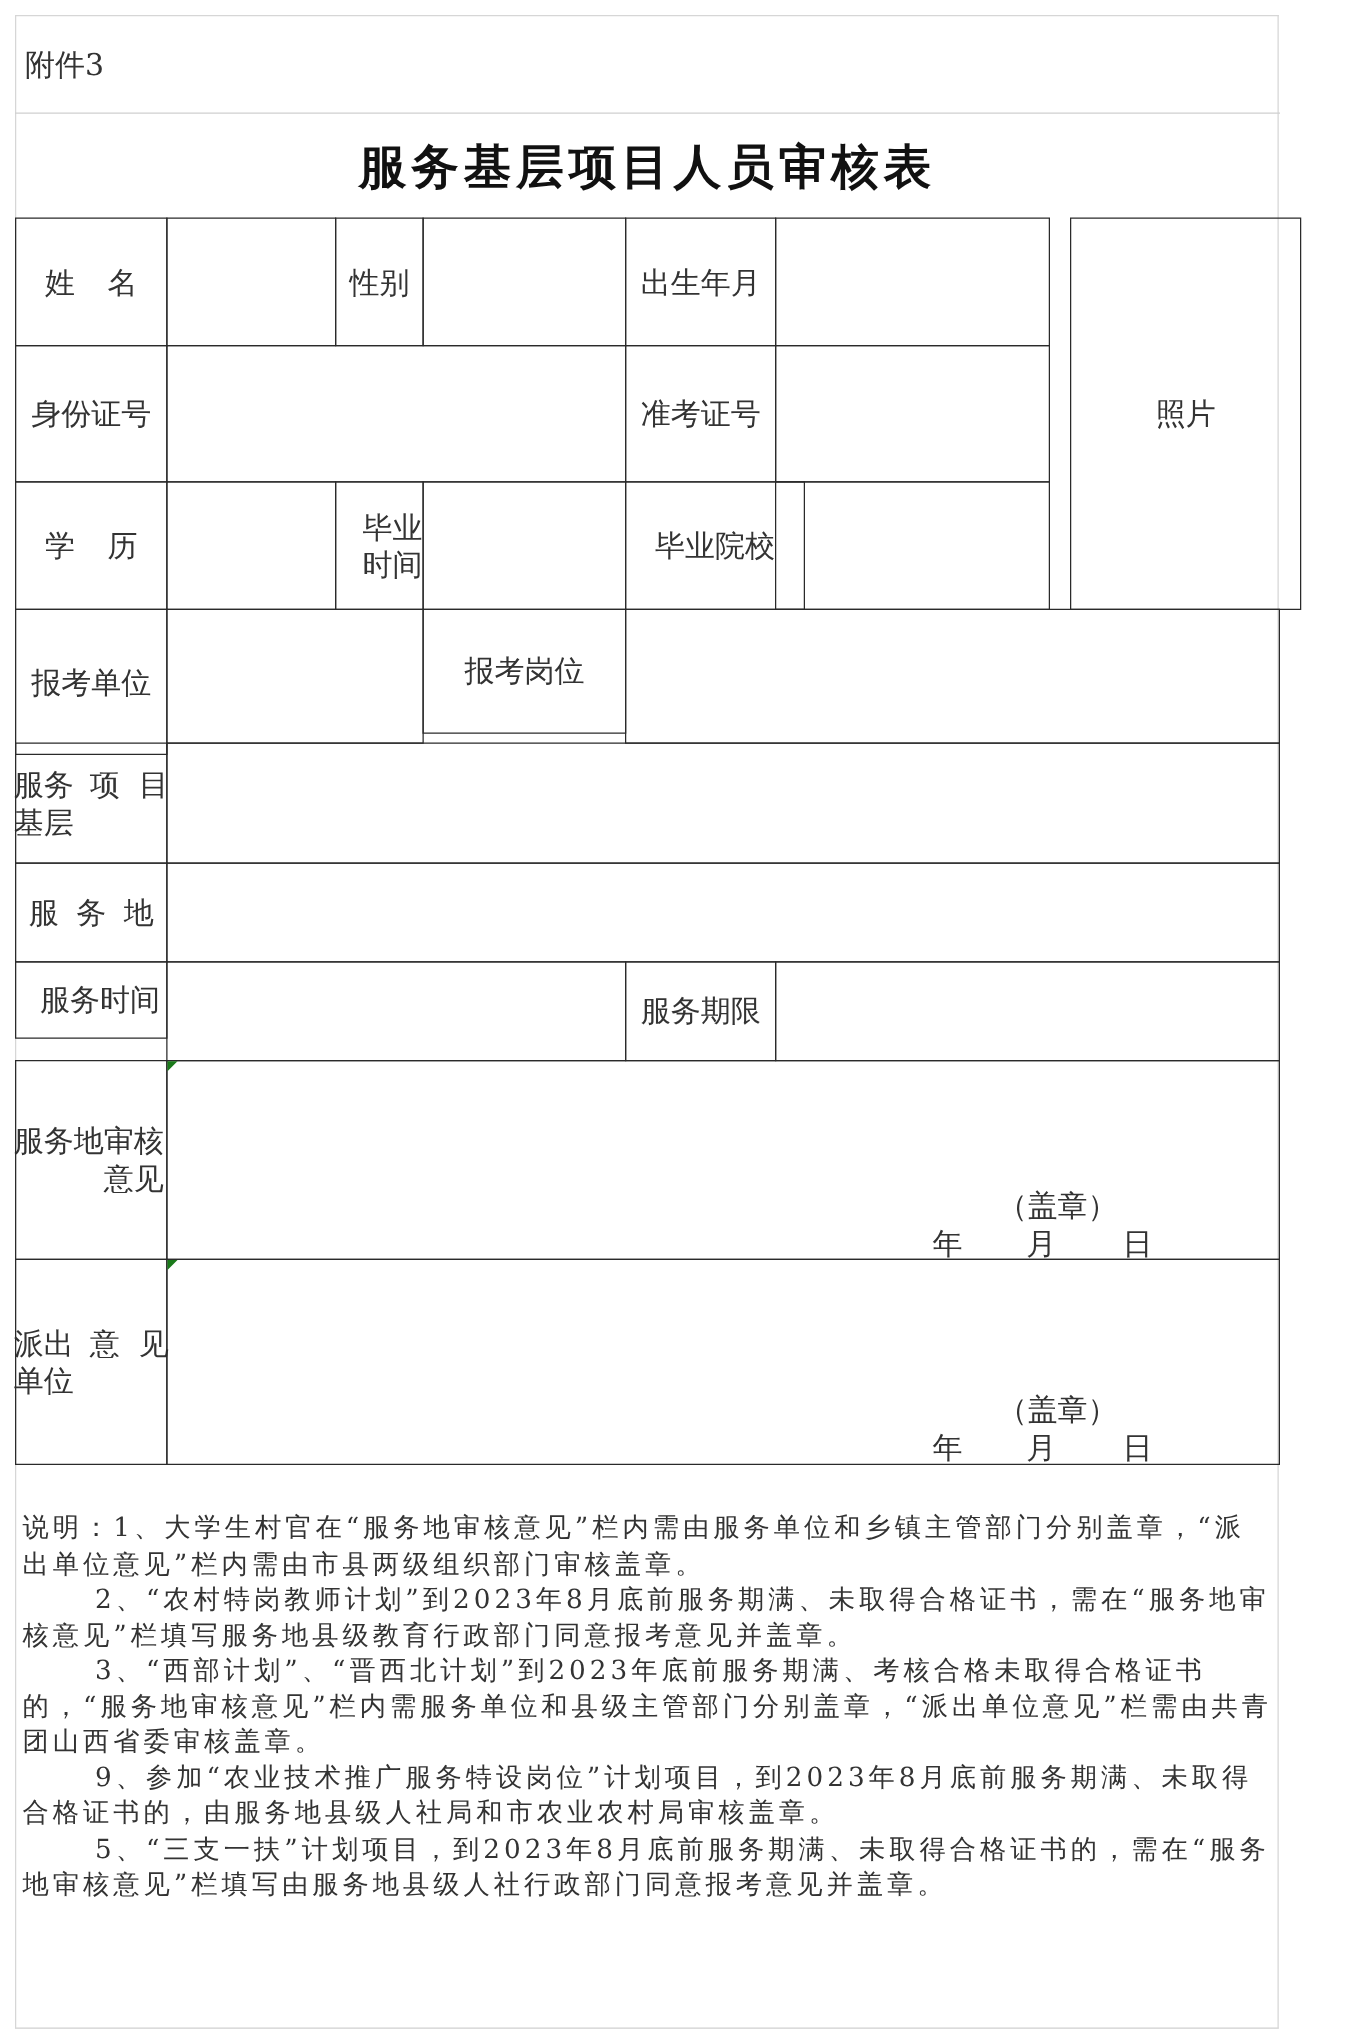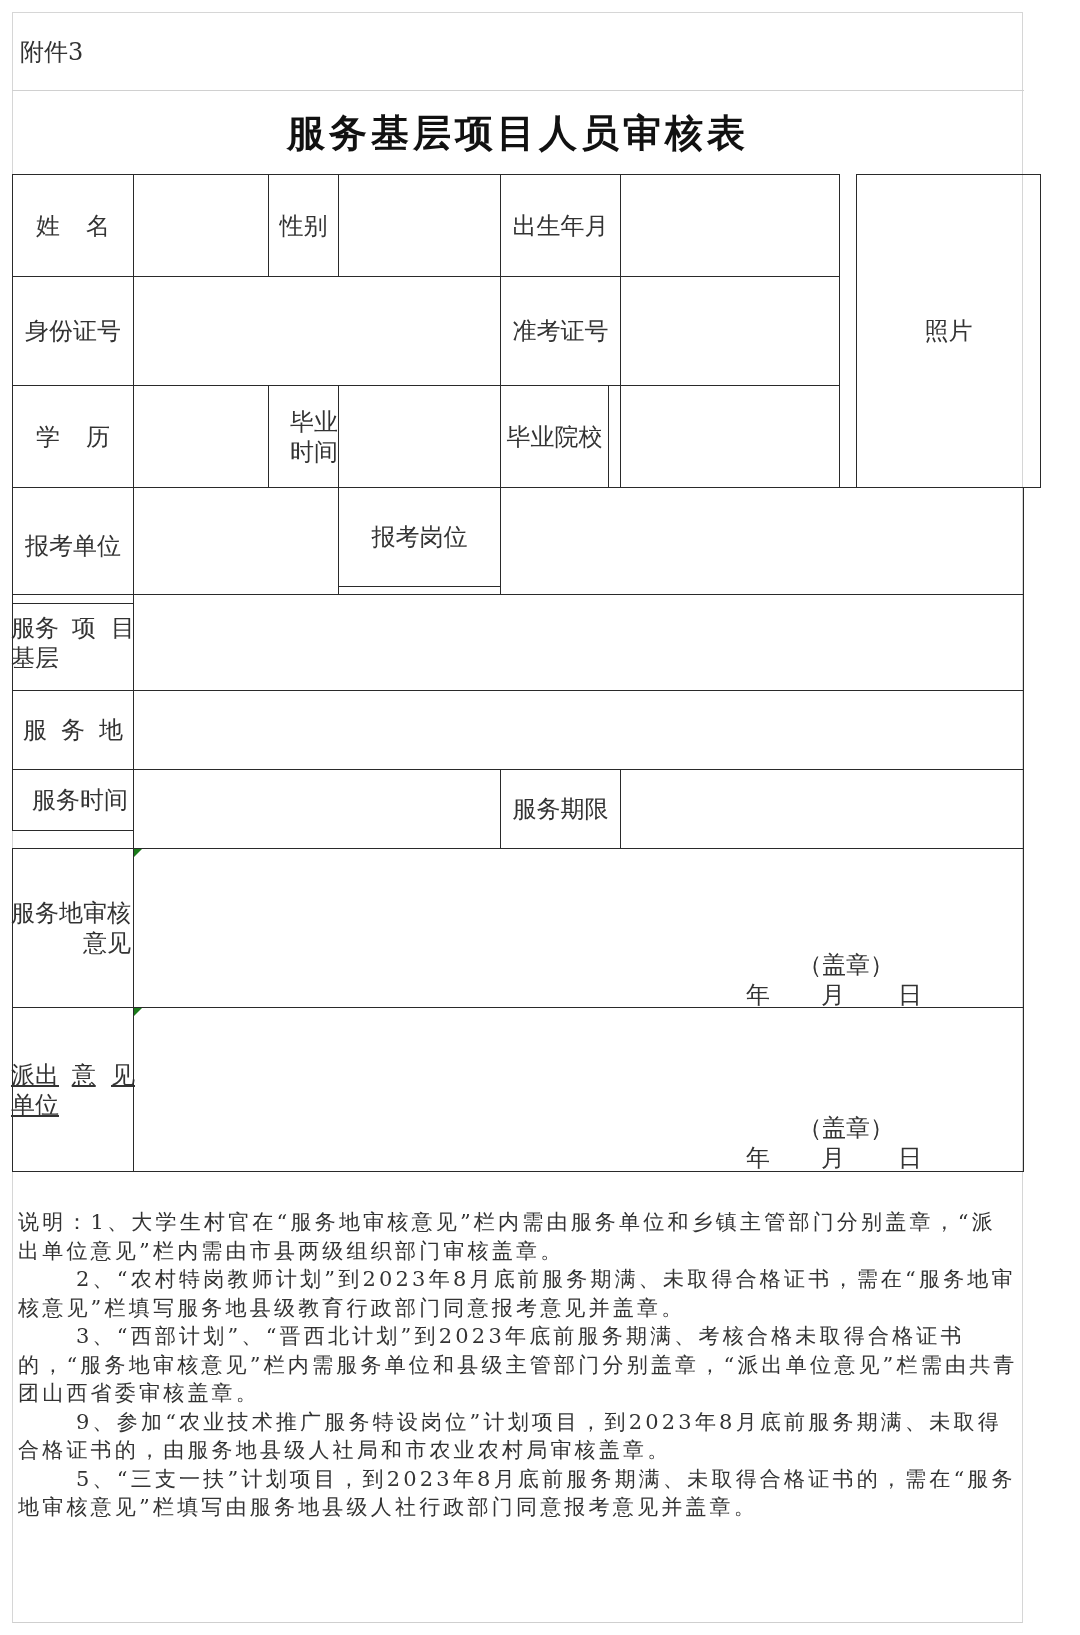--- a/index.html
+++ b/index.html
@@ -63,21 +63,21 @@
         <span>学</span>
         <span>历</span>
       </span>
   </div>
   <div class="cell field" style="left:121px;top:211px;width:136px;height:103px;"></div>
   <div class="cell lbl-two" style="left:256px;top:211px;width:71px;height:103px;align-items:flex-end;">
     <span>毕业</span>
     <span>时间</span>
   </div>
   <div class="cell field" style="left:326px;top:211px;width:163px;height:103px;"></div>
-  <div class="cell" style="left:488px;top:211px;width:109px;height:103px;">毕业院校</div>
+  <div class="cell" style="left:488px;top:211px;width:144px;height:103px;">毕业院校</div>
   <div class="cell field" style="left:608px;top:211px;width:220px;height:103px;"></div>
 
   <div class="cell" style="left:0;top:313px;width:122px;height:117px;">报考单位</div>
   <div class="cell field" style="left:121px;top:313px;width:206px;height:108px;"></div>
   <div class="cell" style="left:326px;top:313px;width:163px;height:100px;">报考岗位</div>
   <div class="cell field" style="left:488px;top:313px;width:524px;height:108px;"></div>
 
   <div class="cell" style="left:0;top:420px;width:122px;height:97px;">
     <span class="lbl-stack">
       <span style="line-height:30px;">服务基层</span>
@@ -115,21 +115,21 @@
   </div>
   <div class="cell field" style="left:121px;top:674px;width:891px;height:160px;">
     <span class="marker"></span>
     <span></span>
     <span class="seal" style="left:664px;top:100px;">（盖章）</span>
     <span class="seal" style="left:612px;top:130px;">年</span>
     <span class="seal" style="left:687px;top:130px;">月</span>
     <span class="seal" style="left:764px;top:130px;">日</span>
   </div>
 
-  <div class="cell" style="left:0;top:833px;width:122px;height:165px;text-decoration:underline;">
+  <div class="cell" style="left:0;top:833px;width:122px;height:165px;">
     <span class="lbl-stack">
       <span style="line-height:30px;">派出单位</span>
       <span class="spread-line">
           <span>意</span>
           <span>见</span>
         </span>
     </span>
   </div>
   <div class="cell field" style="left:121px;top:833px;width:891px;height:165px;">
     <span class="marker"></span>

